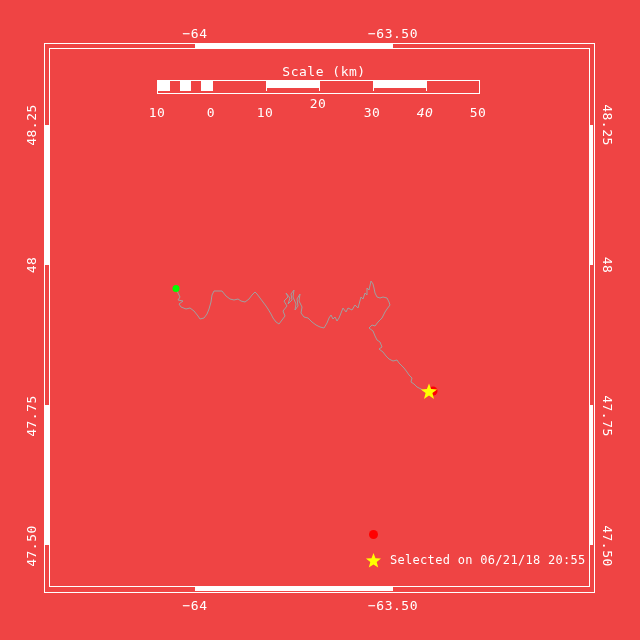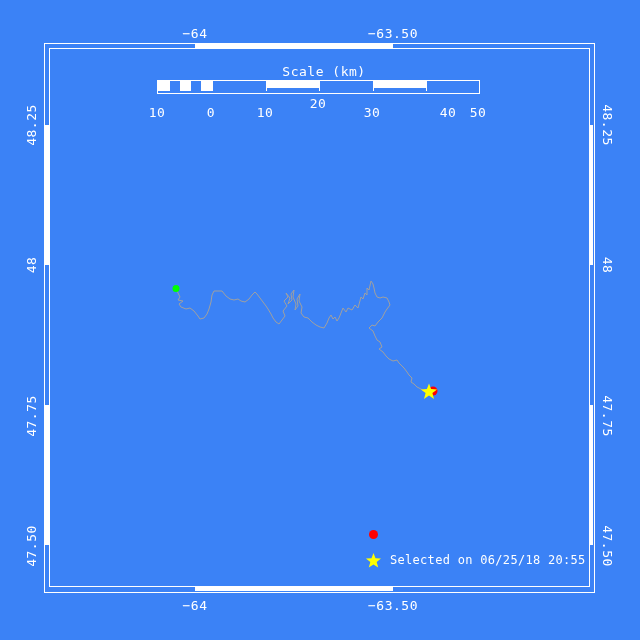--- a/index.html
+++ b/index.html
@@ -1,16 +1,16 @@
 <!DOCTYPE html>
 <html><head>
 <meta charset="utf-8">
 <style>
   html,body{margin:0;padding:0;background:#000;}
-  #screen{position:relative;width:640px;height:640px;background:#3b82f6;overflow:hidden;
+  #screen{position:relative;width:640px;height:640px;background:#ef4444;overflow:hidden;
           font-family:"DejaVu Sans Mono",monospace;}
   .frame{position:absolute;border:1px solid #fff;background:transparent;}
   .zebra{position:absolute;background:#fff;}
   .lbl{position:absolute;color:#fff;font-size:13px;letter-spacing:0.5px;white-space:nowrap;
        transform:translate(-50%,-50%);}
   .lbl.rot-l{transform:translate(-50%,-50%) rotate(-90deg);}
   .lbl.rot-r{transform:translate(-50%,-50%) rotate(90deg);}
   .scalebar{position:absolute;left:157px;top:80px;width:321px;height:12px;border:1px solid #fff;}
   .sb-fill{position:absolute;background:#fff;}
   .sb-div{position:absolute;top:0;width:1px;height:10px;background:#fff;}
@@ -68,37 +68,37 @@
     <div class="sb-div" style="left:268px;"></div>
 
     <div class="sb-fill" style="left:109px;top:0;width:52px;height:7px;"></div>
     <div class="sb-fill" style="left:216px;top:0;width:52px;height:7px;"></div>
   </div>
   <div class="lbl" style="left:157px;top:112px;">10</div>
   <div class="lbl" style="left:211px;top:112px;">0</div>
   <div class="lbl" style="left:265px;top:112px;">10</div>
   <div class="lbl" style="left:318px;top:103px;">20</div>
   <div class="lbl" style="left:372px;top:112px;">30</div>
-  <div class="lbl" style="left:448px;top:112px;">40</div>
+  <div class="lbl" style="left:425px;top:112px;font-style:italic;">40</div>
   <div class="lbl" style="left:478px;top:112px;">50</div>
 
   <svg width="640" height="640" viewBox="0 0 640 640">
       <polyline points="176,289 178,293 180,297 178,300 183,301 179,304 181,307 186,309 190,308 194,311 198,316 200,319 204,318 207,314 209,309 211,302 212,295 214,291 222,291 226,296 230,299 234,300 238,299 241,301 245,302 249,299 252,295 255,292 257,294 260,298 263,302 266,306 268,309 271,314 273,318 276,322 279,324 282,320 285,316 283,311 287,306 284,301 288,297 286,293 290,298 288,304 292,300 291,294 294,290 293,297 296,304 295,310 298,306 297,299 300,294 299,301 302,307 301,313 304,317 308,318 312,322 316,325 320,327 324,328 327,323 329,318 331,315 333,319 335,317 337,321 339,318 343,308 346,312 348,308 352,310 355,305 358,308 361,297 363,299 365,293 367,295 367,288 369,290 371,281 373,284 374,288 375,293 377,297 380,298 383,297 387,298 389,302 390,305 387,309 385,312 382,318 378,322 375,326 372,325 369,328 373,331 375,336 377,340 380,342 382,347 379,349 383,352 386,356 389,359 393,361 397,360 399,363 402,366 404,368 407,372 409,375 412,378 411,382 414,384 417,387 421,389 424,391 428,392" fill="none" stroke="#a0a0a0" stroke-width="1"></polyline>
       <circle cx="176" cy="288.5" r="3.5" fill="#00ff00"></circle>
       <circle cx="433" cy="391" r="4.5" fill="#ff0000"></circle>
       <polygon points="429.0,383.5 431.1,389.1 437.1,389.4 432.4,393.1 434.0,398.9 429.0,395.6 424.0,398.9 425.6,393.1 420.9,389.4 426.9,389.1" fill="#ffff00"></polygon>
     </svg>
 
   <div class="legend-row" style="left:365px;top:526px;">
     <span class="legend-marker">
       <span class="legend-dot" style="background:#ff0000;"></span>
     </span>
   </div>
   <div class="legend-row" style="left:365px;top:552px;">
     <span class="legend-marker">
       <svg width="17" height="17" style="position:static;">
           <polygon points="8.5,1.0 10.5,6.3 16.1,6.5 11.7,10.0 13.2,15.5 8.5,12.4 3.8,15.5 5.3,10.0 0.9,6.5 6.5,6.3" fill="#ffff00"></polygon>
         </svg>
     </span>
-    <span class="legend-label">Selected on 06/25/18 20:55</span>
+    <span class="legend-label">Selected on 06/21/18 20:55</span>
   </div>
 
 </div>
 
 </body></html>

